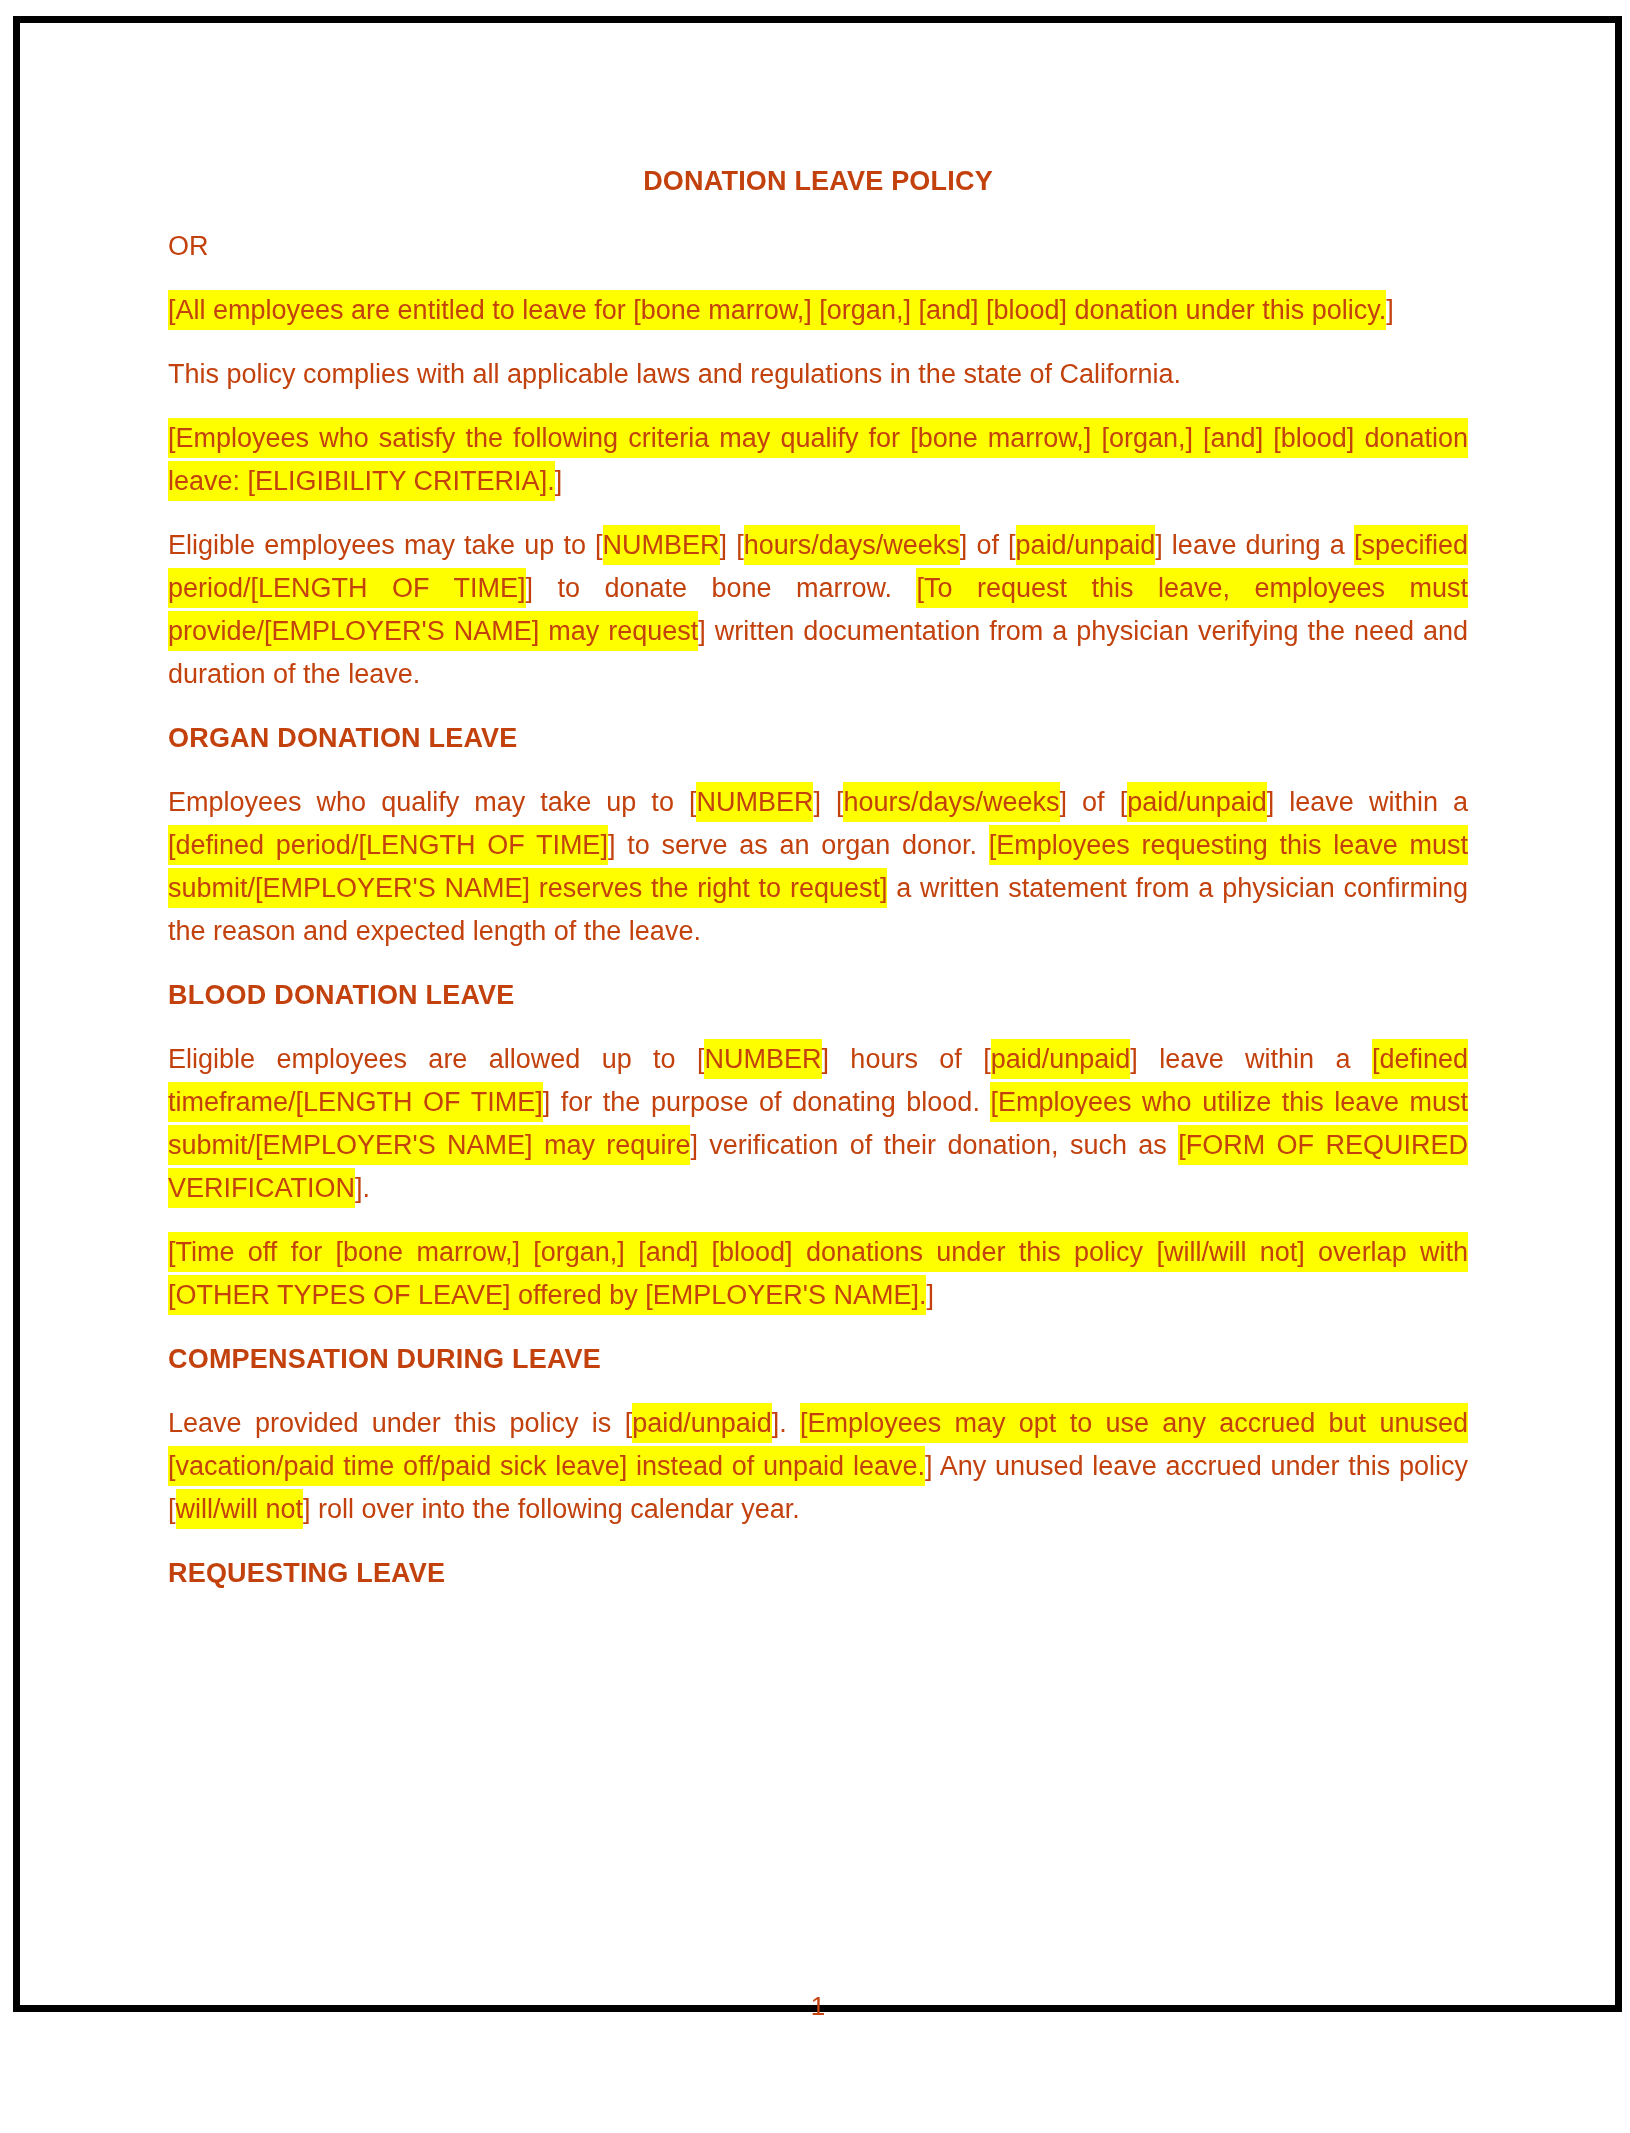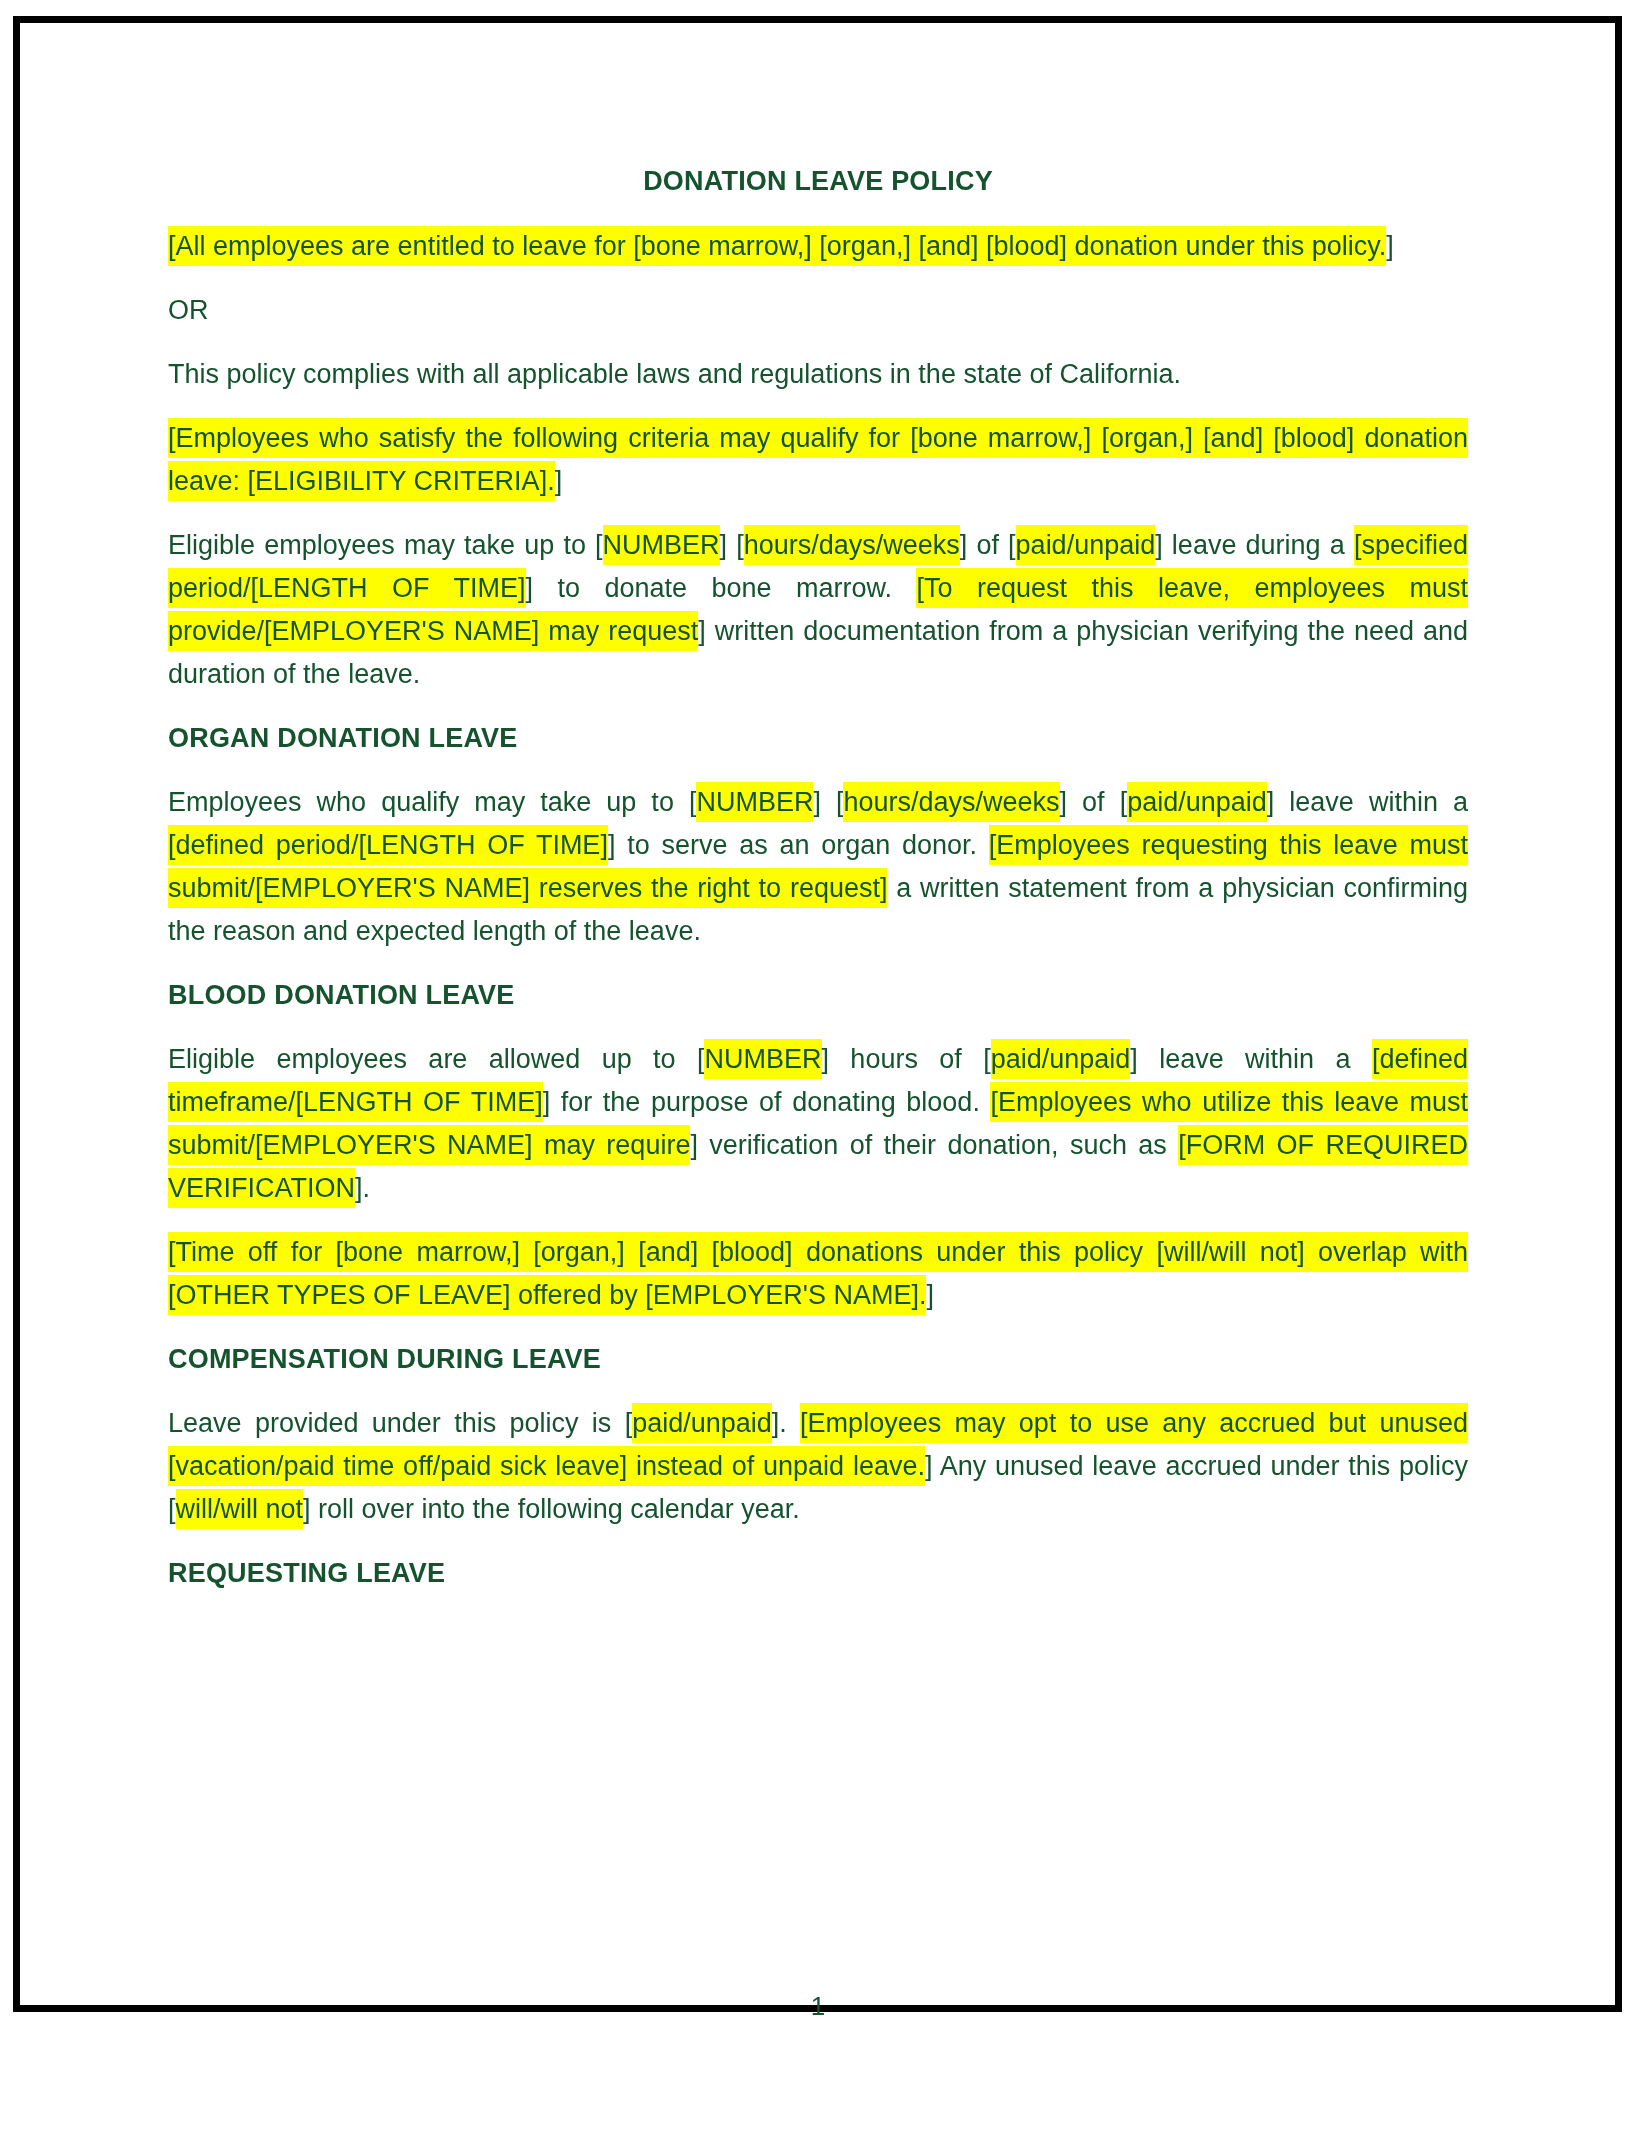--- a/index.html
+++ b/index.html
@@ -6,21 +6,21 @@
     margin: 0;
     padding: 0;
     background: #ffffff;
   }
   .page {
     position: relative;
     width: 1630px;
     height: 2022px;
     background: #ffffff;
     font-family: "Liberation Sans", "DejaVu Sans", sans-serif;
-    color: #14532d;
+    color: #c2410c;
     overflow: hidden;
   }
   .border-frame {
     position: absolute;
     left: 13px;
     top: 16px;
     right: 8px;
     bottom: 10px;
     border: 7px solid #000000;
     pointer-events: none;
@@ -72,23 +72,23 @@
 </head>
 <body>
 
 <div class="page">
   <div class="border-frame"></div>
 
   <div class="content">
     <div class="doc-title">DONATION LEAVE POLICY</div>
 
 
+    <div class="para single"><span>OR</span></div>
+
     <div class="para"><span class="hl" style="background-color: rgb(254, 254, 0);">[All employees are entitled to leave for [bone marrow,] [organ,] [and] [blood] donation under this policy.</span><span>]</span></div>
-
-    <div class="para single"><span>OR</span></div>
 
     <div class="para single"><span>This policy complies with all applicable laws and regulations in the state of California.</span></div>
 
     <div class="para"><span class="hl" style="background-color: rgb(254, 254, 0);">[Employees who satisfy the following criteria may qualify for [bone marrow,] [organ,] [and] [blood] donation leave: [ELIGIBILITY CRITERIA].</span><span>]</span></div>
 
 
     <div class="para"><span>Eligible employees may take up to [</span><span class="hl" style="background-color: rgb(254, 254, 0);">NUMBER</span><span>] [</span><span class="hl" style="background-color: rgb(254, 254, 0);">hours/days/weeks</span><span>] of [</span><span class="hl" style="background-color: rgb(254, 254, 0);">paid/unpaid</span><span>] leave during a </span><span class="hl" style="background-color: rgb(254, 254, 0);">[specified period/[LENGTH OF TIME]</span><span>] to donate bone marrow. </span><span class="hl" style="background-color: rgb(254, 254, 0);">[To request this leave, employees must provide/[EMPLOYER'S NAME] may request</span><span>] written documentation from a physician verifying the need and duration of the leave.</span></div>
 
     <div class="heading">ORGAN DONATION LEAVE</div>
 

